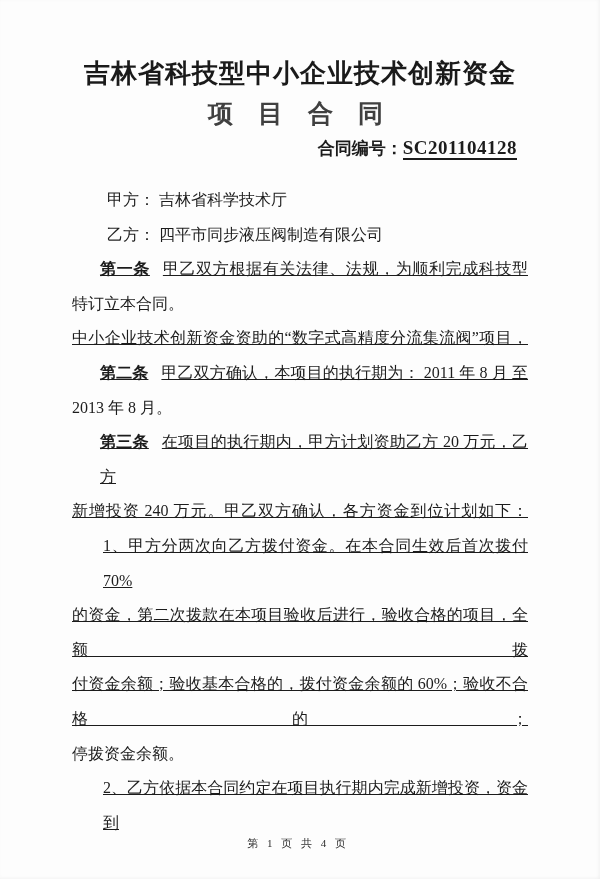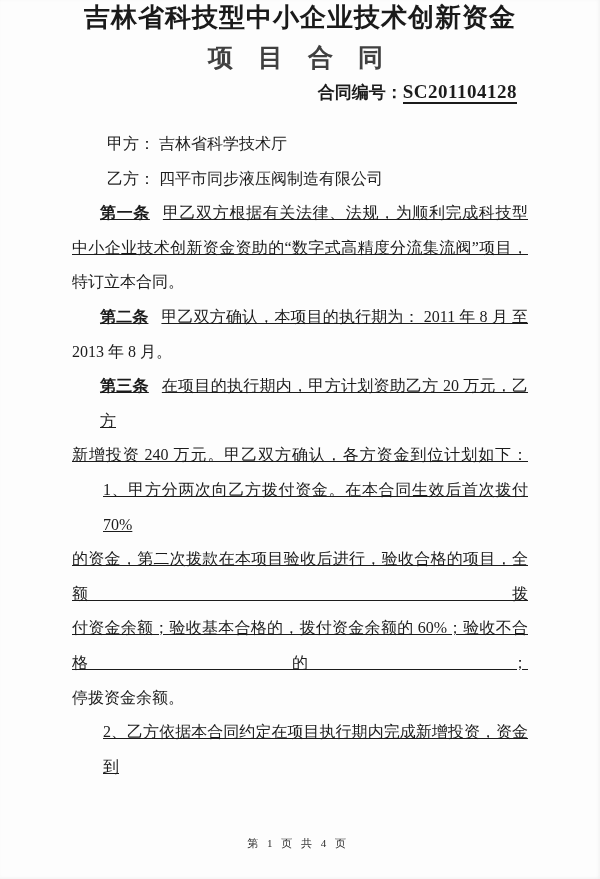--- a/index.html
+++ b/index.html
@@ -7,21 +7,21 @@
     position:relative;
     width:600px;height:879px;
     margin:0 auto;
     background:#fdfdfd;
     color:#1c1c1c;
     overflow:hidden;
     box-shadow:inset -2px 0 3px rgba(0,0,0,0.03), inset 0 -2px 3px rgba(0,0,0,0.02);
     font-family:"Liberation Serif","DejaVu Serif",serif;
   }
   .title1{
-    margin:0;
+    margin:0;padding-top:56px;
     text-align:center;
     font-family:"Liberation Sans","DejaVu Sans",sans-serif;
     font-weight:bold;font-size:26px;line-height:34px;
     letter-spacing:1px;color:#1a1a1a;
   }
   .title2{
     margin:7px 0 0;
     text-align:center;
     font-family:"Liberation Sans","DejaVu Sans",sans-serif;
     font-weight:bold;font-size:25px;line-height:32px;
@@ -79,26 +79,26 @@
     </div>
 
     <div class="line ind35">
       <span>乙方： 四平市同步液压阀制造有限公司</span>
     </div>
 
     <div class="line ind28 fill">
       <span class="lead">第一条</span><span>甲乙双方根据有关法律、法规，为顺利完成科技型</span>
     </div>
 
+    <div class="line">
+      <span>特订立本合同。</span>
+    </div>
+
     <div class="line fill">
       <span>中小企业技术创新资金资助的“数字式高精度分流集流阀”项目，</span>
-    </div>
-
-    <div class="line">
-      <span>特订立本合同。</span>
     </div>
 
     <div class="line ind28 fill">
       <span class="lead">第二条</span><span>甲乙双方确认，本项目的执行期为： 2011 年 8 月 至</span>
     </div>
 
     <div class="line">
       <span>2013 年 8 月。</span>
     </div>
 

